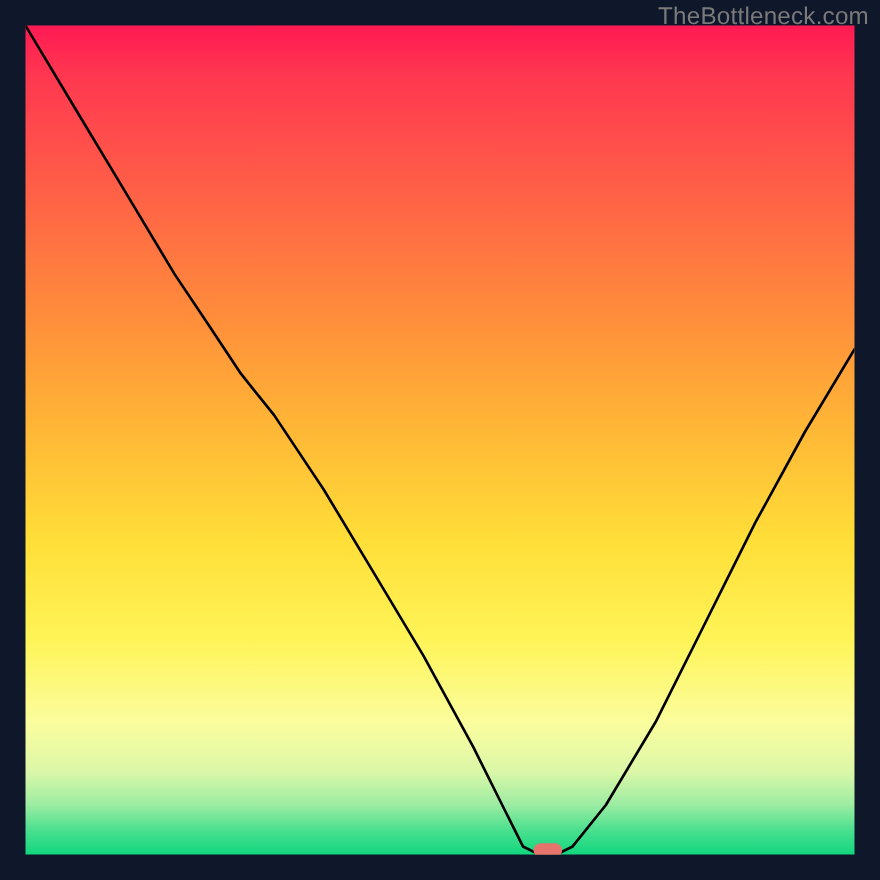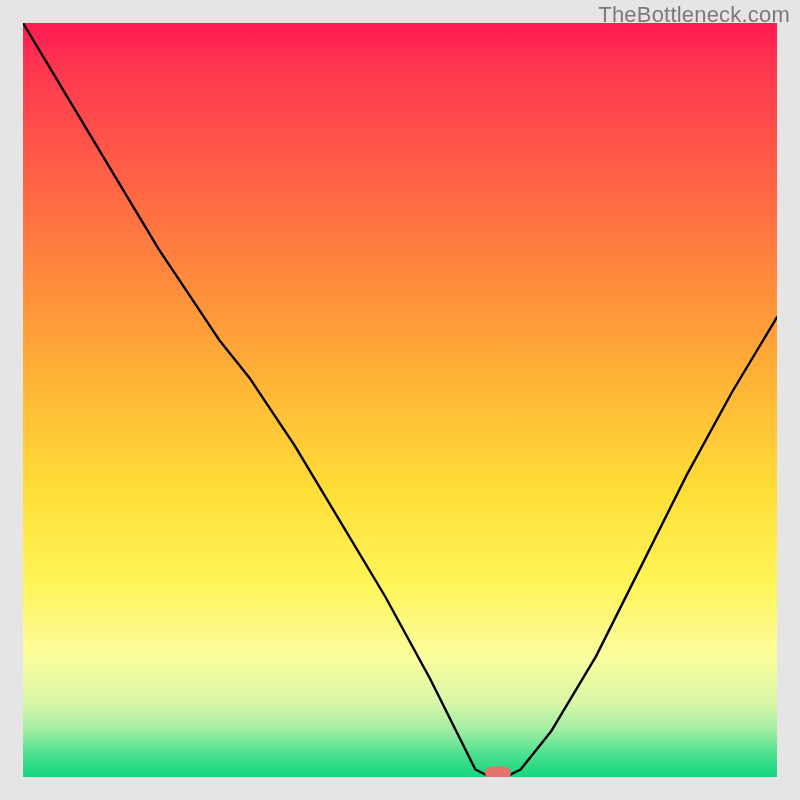--- a/index.html
+++ b/index.html
@@ -8,21 +8,21 @@
     width: 800px;
     height: 800px;
     background: #000;
     overflow: hidden;
     font-family: Arial, Helvetica, sans-serif;
   }
   .frame {
     position: relative;
     width: 800px;
     height: 800px;
-    background: #e5e5e5;
+    background: #0f172a;
   }
   .watermark {
     position: absolute;
     top: 2px;
     right: 10px;
     color: #7a7a7a;
     font-size: 22px;
     font-weight: 500;
     letter-spacing: 0.2px;
     z-index: 5;

